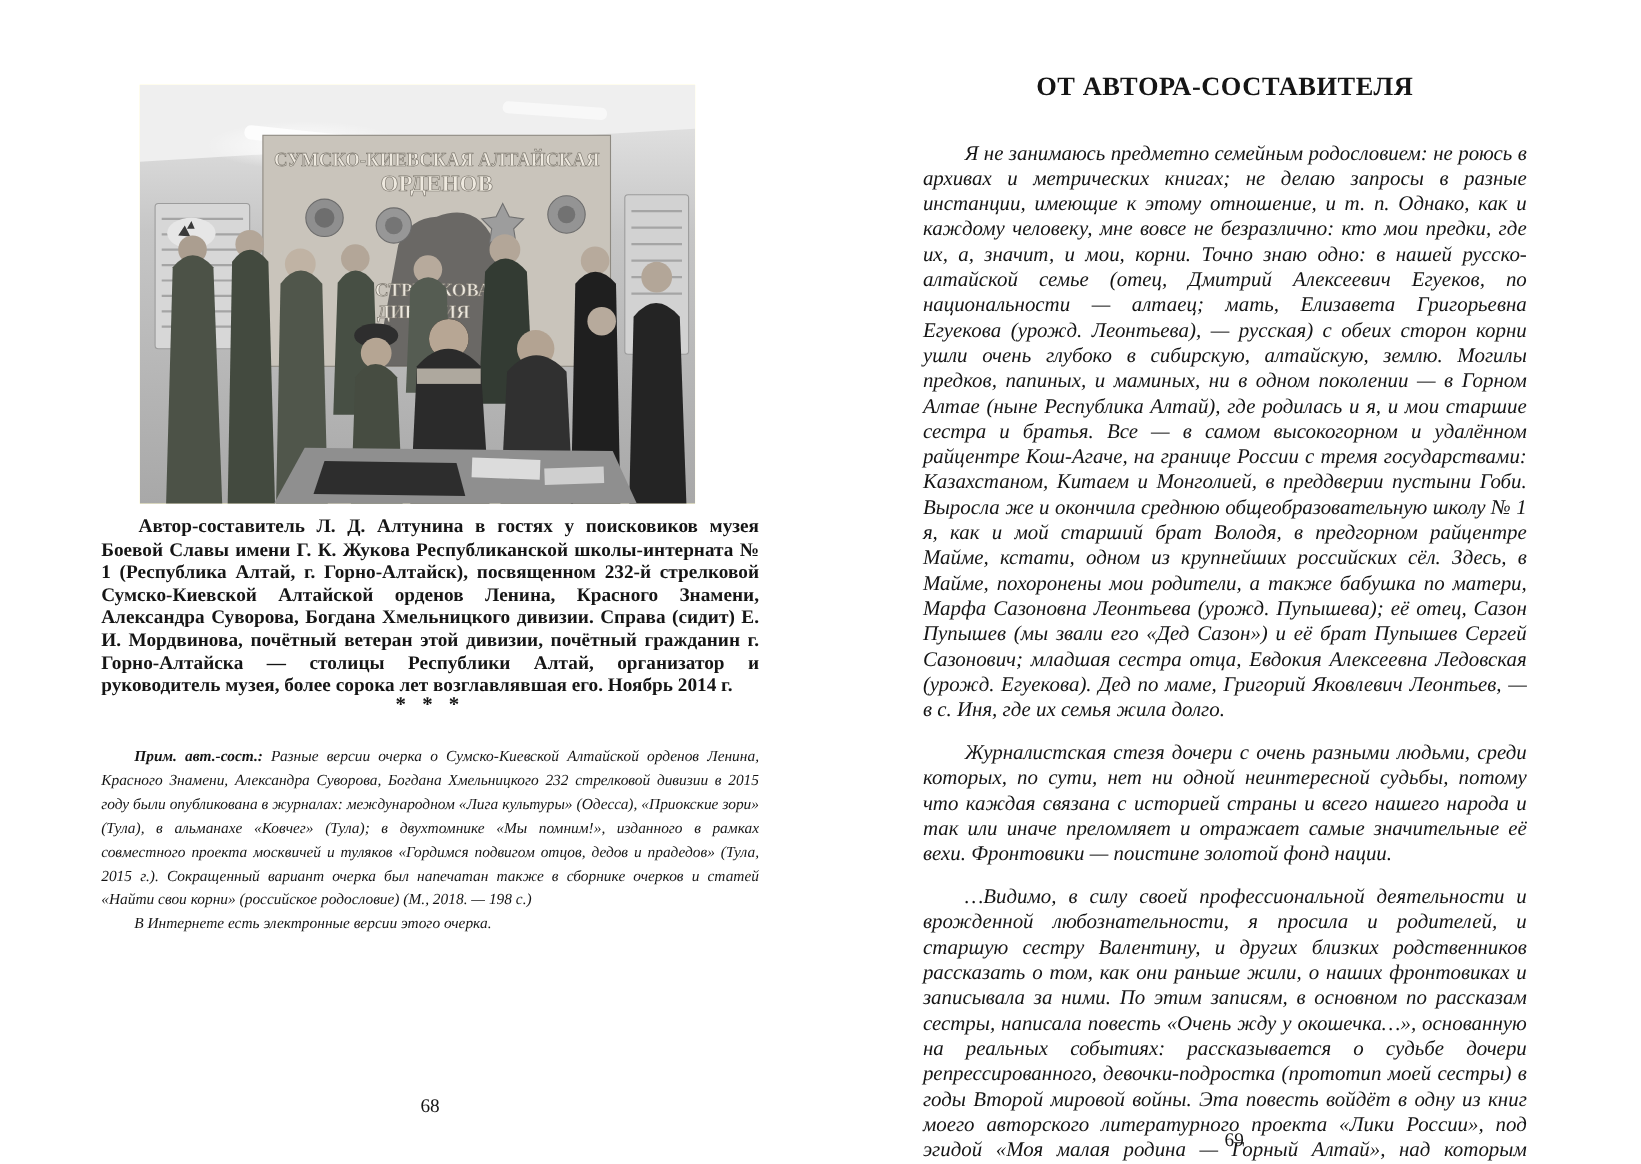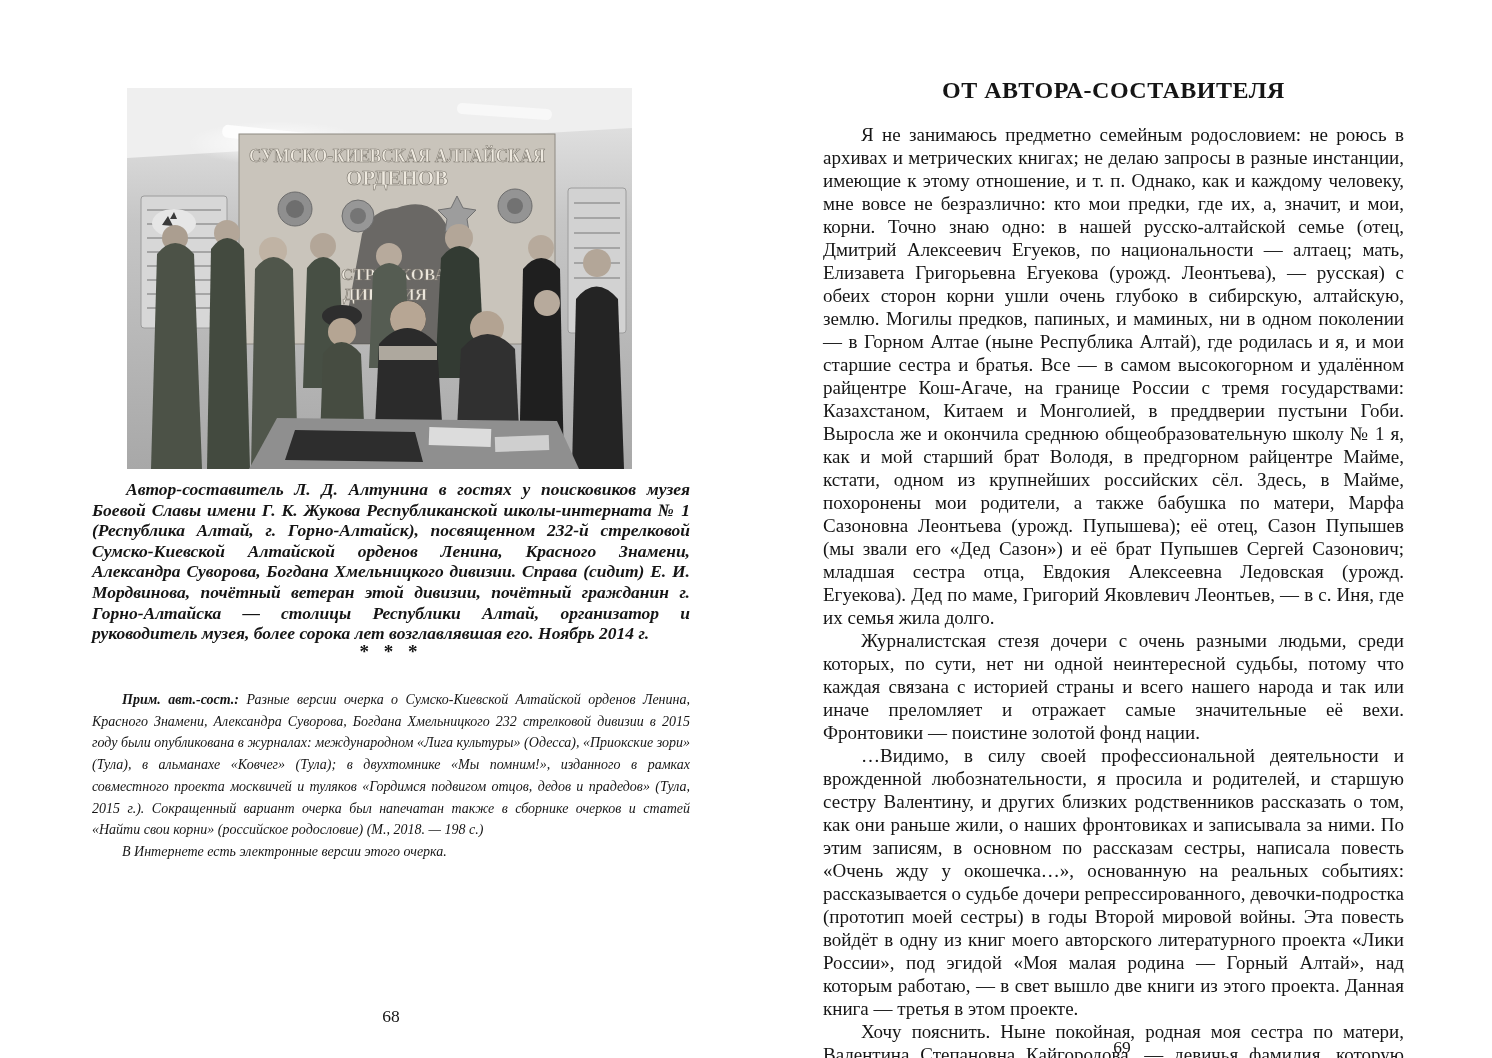--- a/index.html
+++ b/index.html
@@ -1,29 +1,29 @@
 <!DOCTYPE html>
 <html lang="ru"><head>
 <meta charset="utf-8">
 <style>
   html,body{margin:0;padding:0;}
   body{
     width:1492px;height:1058px;position:relative;background:#ffffff;
     font-family:"Liberation Serif", serif;color:#151515;overflow:hidden;
   }
-  .page{position:absolute;top:13px;height:766px;width:746px;background:#ffffff;}
+  .page{position:absolute;top:2px;height:766px;width:746px;background:#ffffff;}
   #left-page{left:0;}
   #right-page{left:746px;}
 
   
   .photo-frame{position:absolute;left:127px;top:75px;width:505px;height:381px;overflow:hidden;background:#fef9c3;}
   .photo-frame svg{display:block;}
   .caption{
     position:absolute;left:92px;top:466px;width:598px;
-    font-size:17.5px;line-height:20.6px;font-weight:bold;font-style:italic;
+    font-size:17.5px;line-height:20.6px;font-weight:bold;
     text-align:justify;text-indent:34px;hyphens:auto;
   }
   .separator{
     position:absolute;left:92px;top:628px;width:598px;text-align:center;
     font-weight:bold;font-size:19px;letter-spacing:5px;
   }
   .note{
     position:absolute;left:92px;top:676px;width:598px;
     font-size:14px;line-height:21.7px;font-style:italic;
     text-align:justify;hyphens:auto;
@@ -40,21 +40,21 @@
 
   
   .heading{
     position:absolute;left:77px;top:64px;width:581px;text-align:center;
     font-weight:bold;font-size:24px;letter-spacing:0.5px;
   }
   .body-text{
     position:absolute;left:77px;top:110px;width:581px;
     font-size:19px;line-height:23px;text-align:justify;hyphens:auto;
   }
-  .body-text p{margin:0;text-indent:38px;}
+  .body-text p{margin:16px;text-indent:38px;font-style:italic;}
 </style>
 </head>
 <body>
 
 <div class="page" id="left-page">
 
   <div class="photo-frame">
     <svg width="505" height="381" viewBox="0 0 505 381" xmlns="http://www.w3.org/2000/svg">
       <defs>
         <linearGradient id="wall" x1="0" y1="0" x2="0" y2="1">

